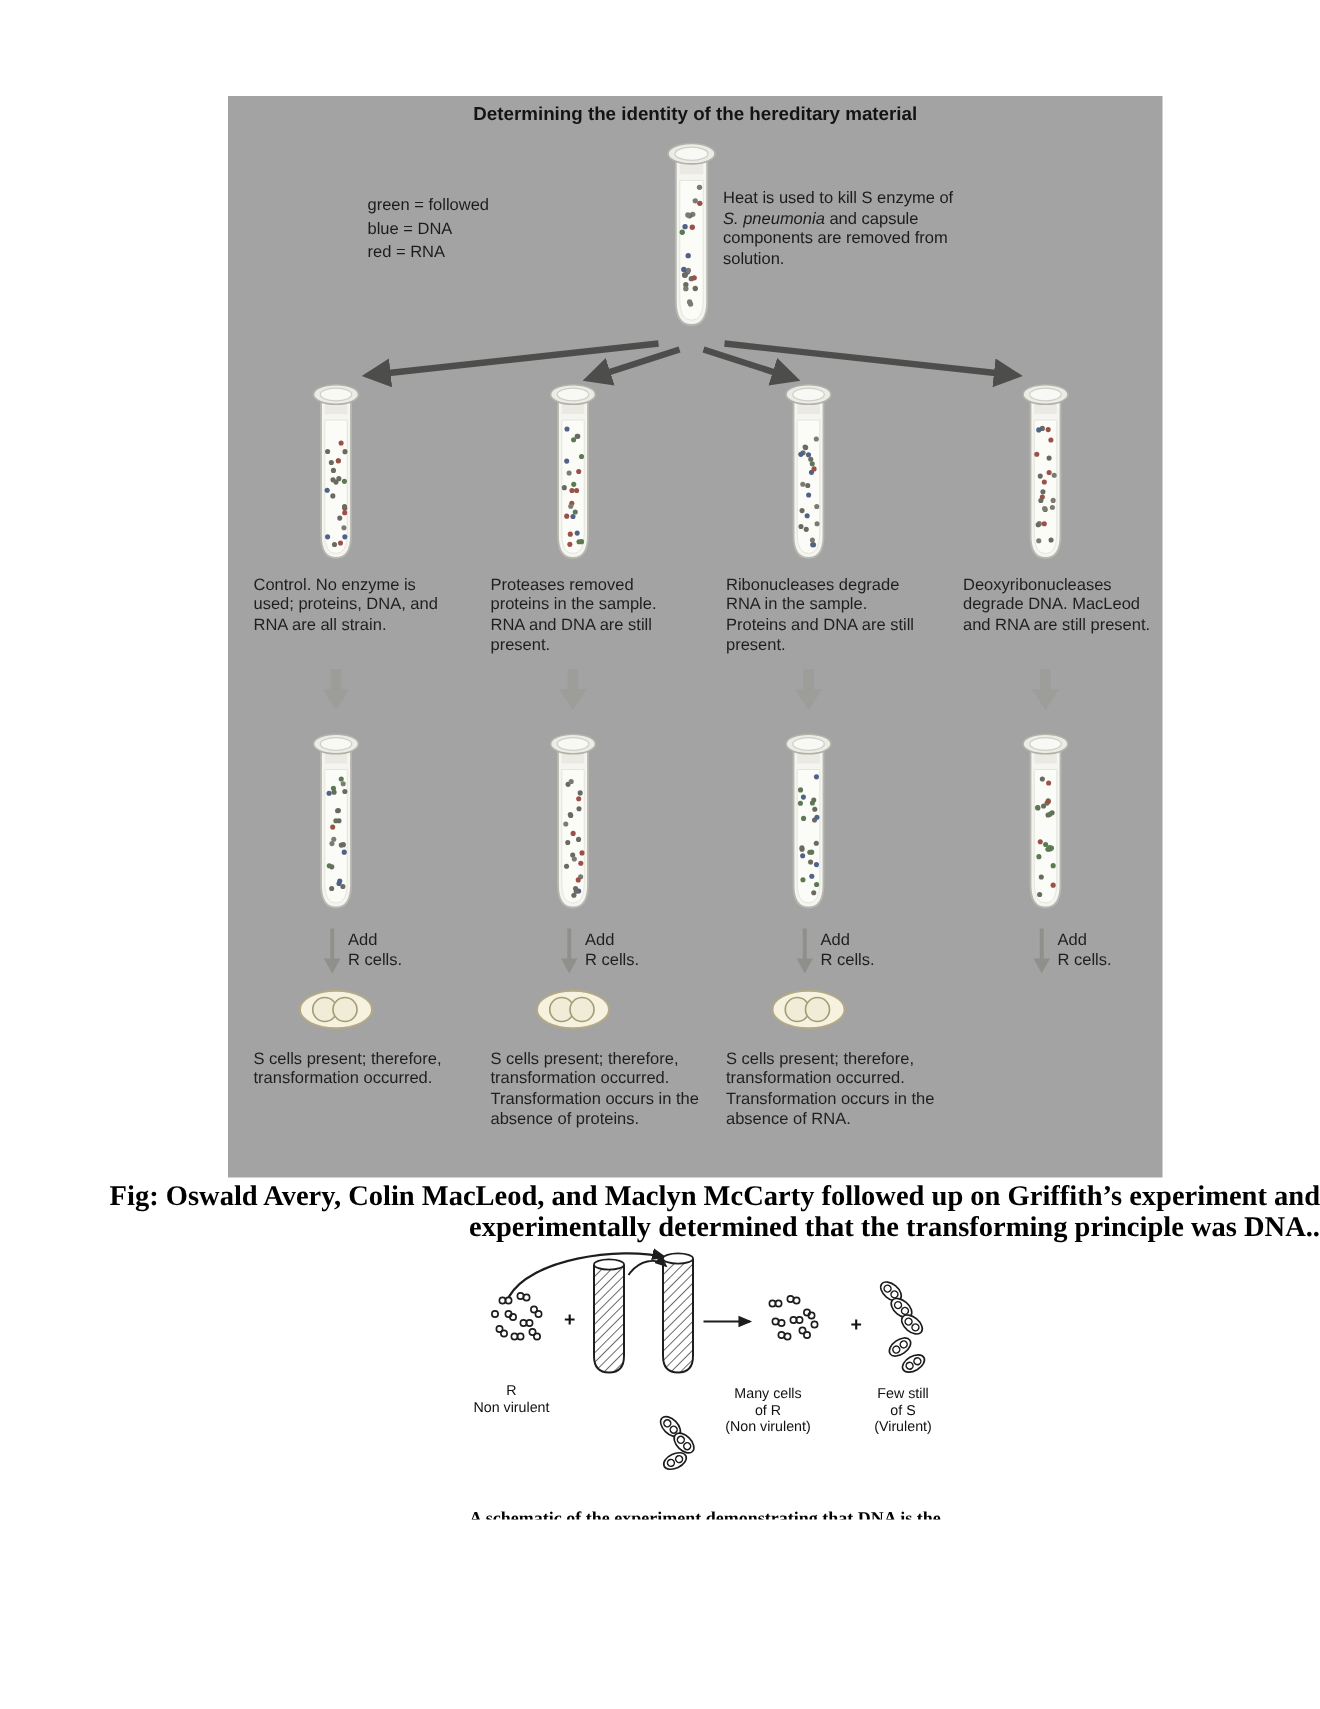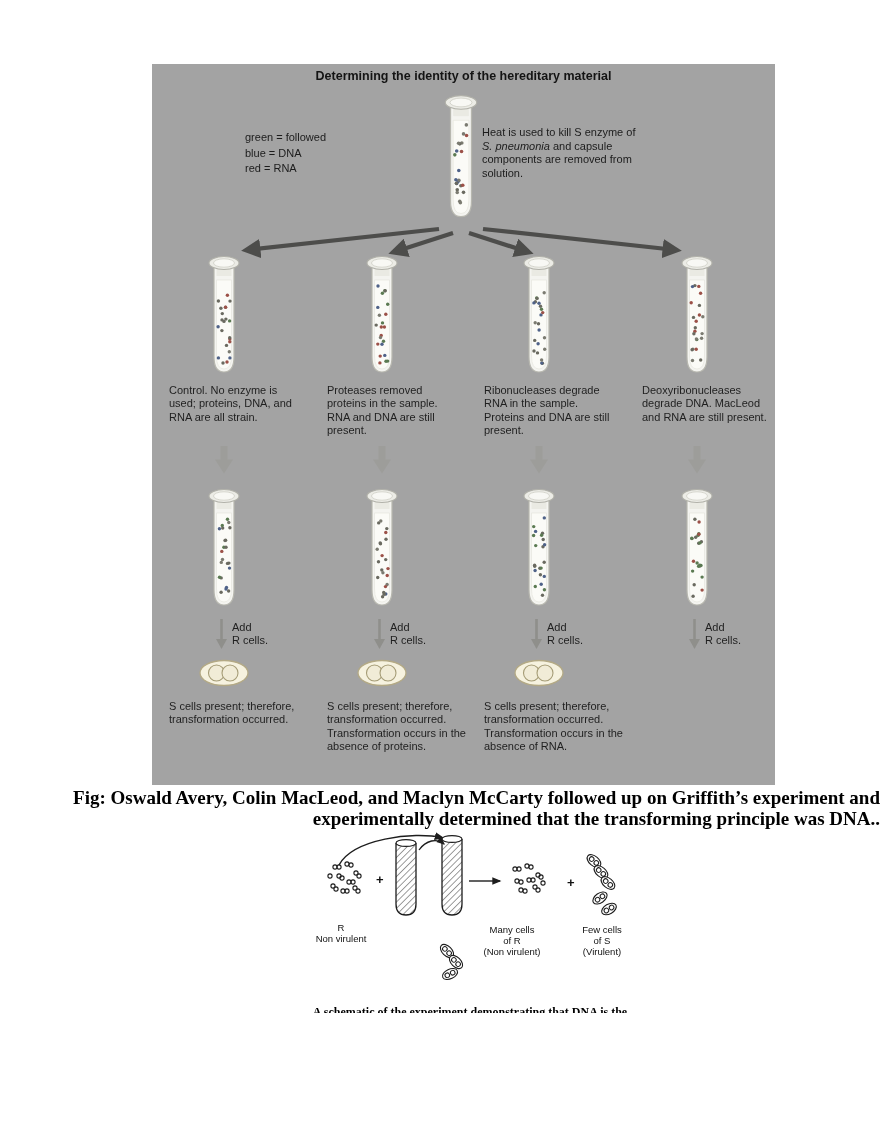--- a/index.html
+++ b/index.html
@@ -533,18 +533,18 @@
   </svg>
 
   <div class="lf-plus" style="left:81px;top:41px">+</div>
   <div class="lf-plus" style="left:272px;top:44px">+</div>
 
   <div class="lf-label" style="left:4px;top:91px">R
 Non virulent</div>
   <div class="lf-label" style="left:175px;top:93px">Many cells
 of R
 (Non virulent)</div>
-  <div class="lf-label" style="left:265px;top:93px">Few cells
+  <div class="lf-label" style="left:265px;top:93px">Few still
 of S
 (Virulent)</div>
 </div>
 
 <div class="abs clipped">A schematic of the experiment demonstrating that DNA is the transforming principle</div>
 
 </body></html>

